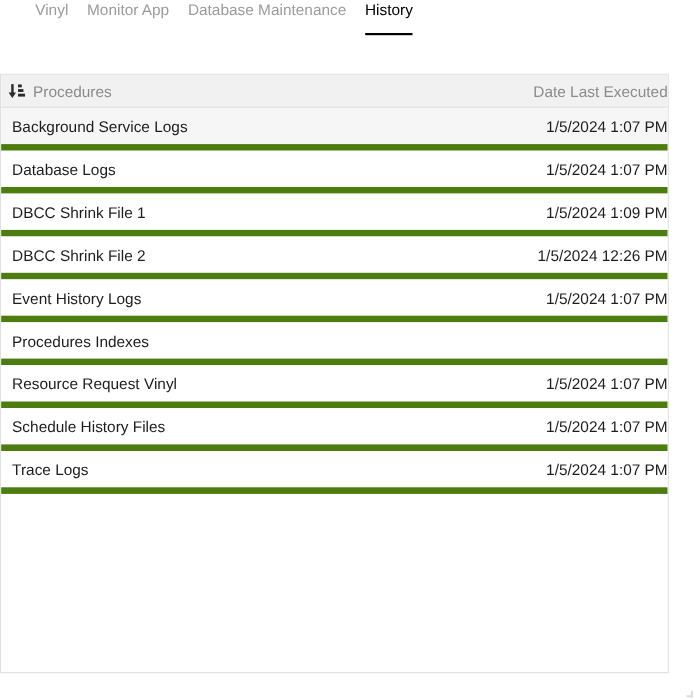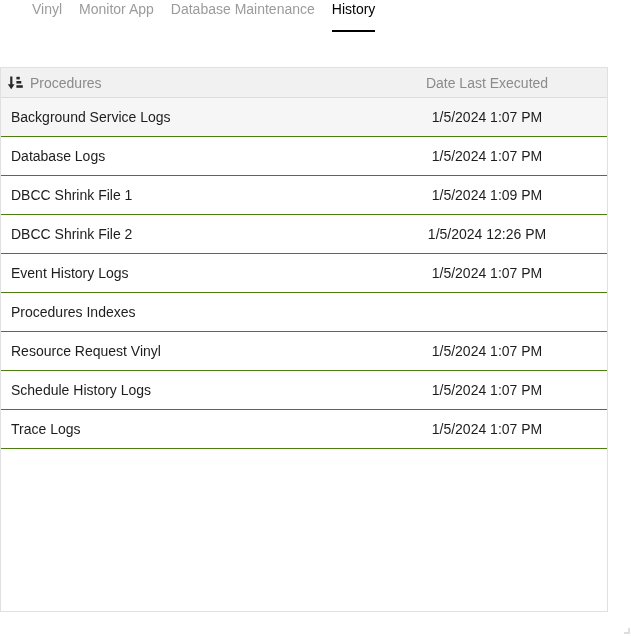--- a/index.html
+++ b/index.html
@@ -54,37 +54,37 @@
   }
   .col-proc {
     flex: 1;
     display: flex;
     align-items: center;
     min-width: 0;
   }
   .thead .col-proc { padding-left: 6px; }
   .col-date {
     width: 240px;
-    text-align: center;
+    text-align: right;
     flex-shrink: 0;
   }
   .sort-icon {
     width: 16px; height: 16px;
     display: inline-block;
     margin-right: 7px;
     cursor: pointer;
     flex-shrink: 0;
   }
   .sort-icon svg { display: block; }
 
   .row {
     display: flex;
     align-items: center;
     height: 39px;
-    border-bottom: 1px solid #4d7c0f;
+    border-bottom: 6px solid #4d7c0f;
     font-size: 14px;
     color: var(--row-text, #1d1d1d);
     background: #ffffff;
     cursor: pointer;
   }
   .row.highlighted { background: var(--row-highlight-bg, #f6f6f6); }
   .row .col-proc { padding-left: 10px; }
 
   
   .resize-grip {
@@ -158,21 +158,21 @@
         <div class="col-date">1/5/2024 1:07 PM</div>
       </div>
       <div class="row">
         <div class="col-proc">Procedures Indexes</div>
       </div>
       <div class="row">
         <div class="col-proc">Resource Request Vinyl</div>
         <div class="col-date">1/5/2024 1:07 PM</div>
       </div>
       <div class="row">
-        <div class="col-proc">Schedule History Logs</div>
+        <div class="col-proc">Schedule History Files</div>
         <div class="col-date">1/5/2024 1:07 PM</div>
       </div>
       <div class="row">
         <div class="col-proc">Trace Logs</div>
         <div class="col-date">1/5/2024 1:07 PM</div>
       </div>
     </div>
 
 </div>
 

